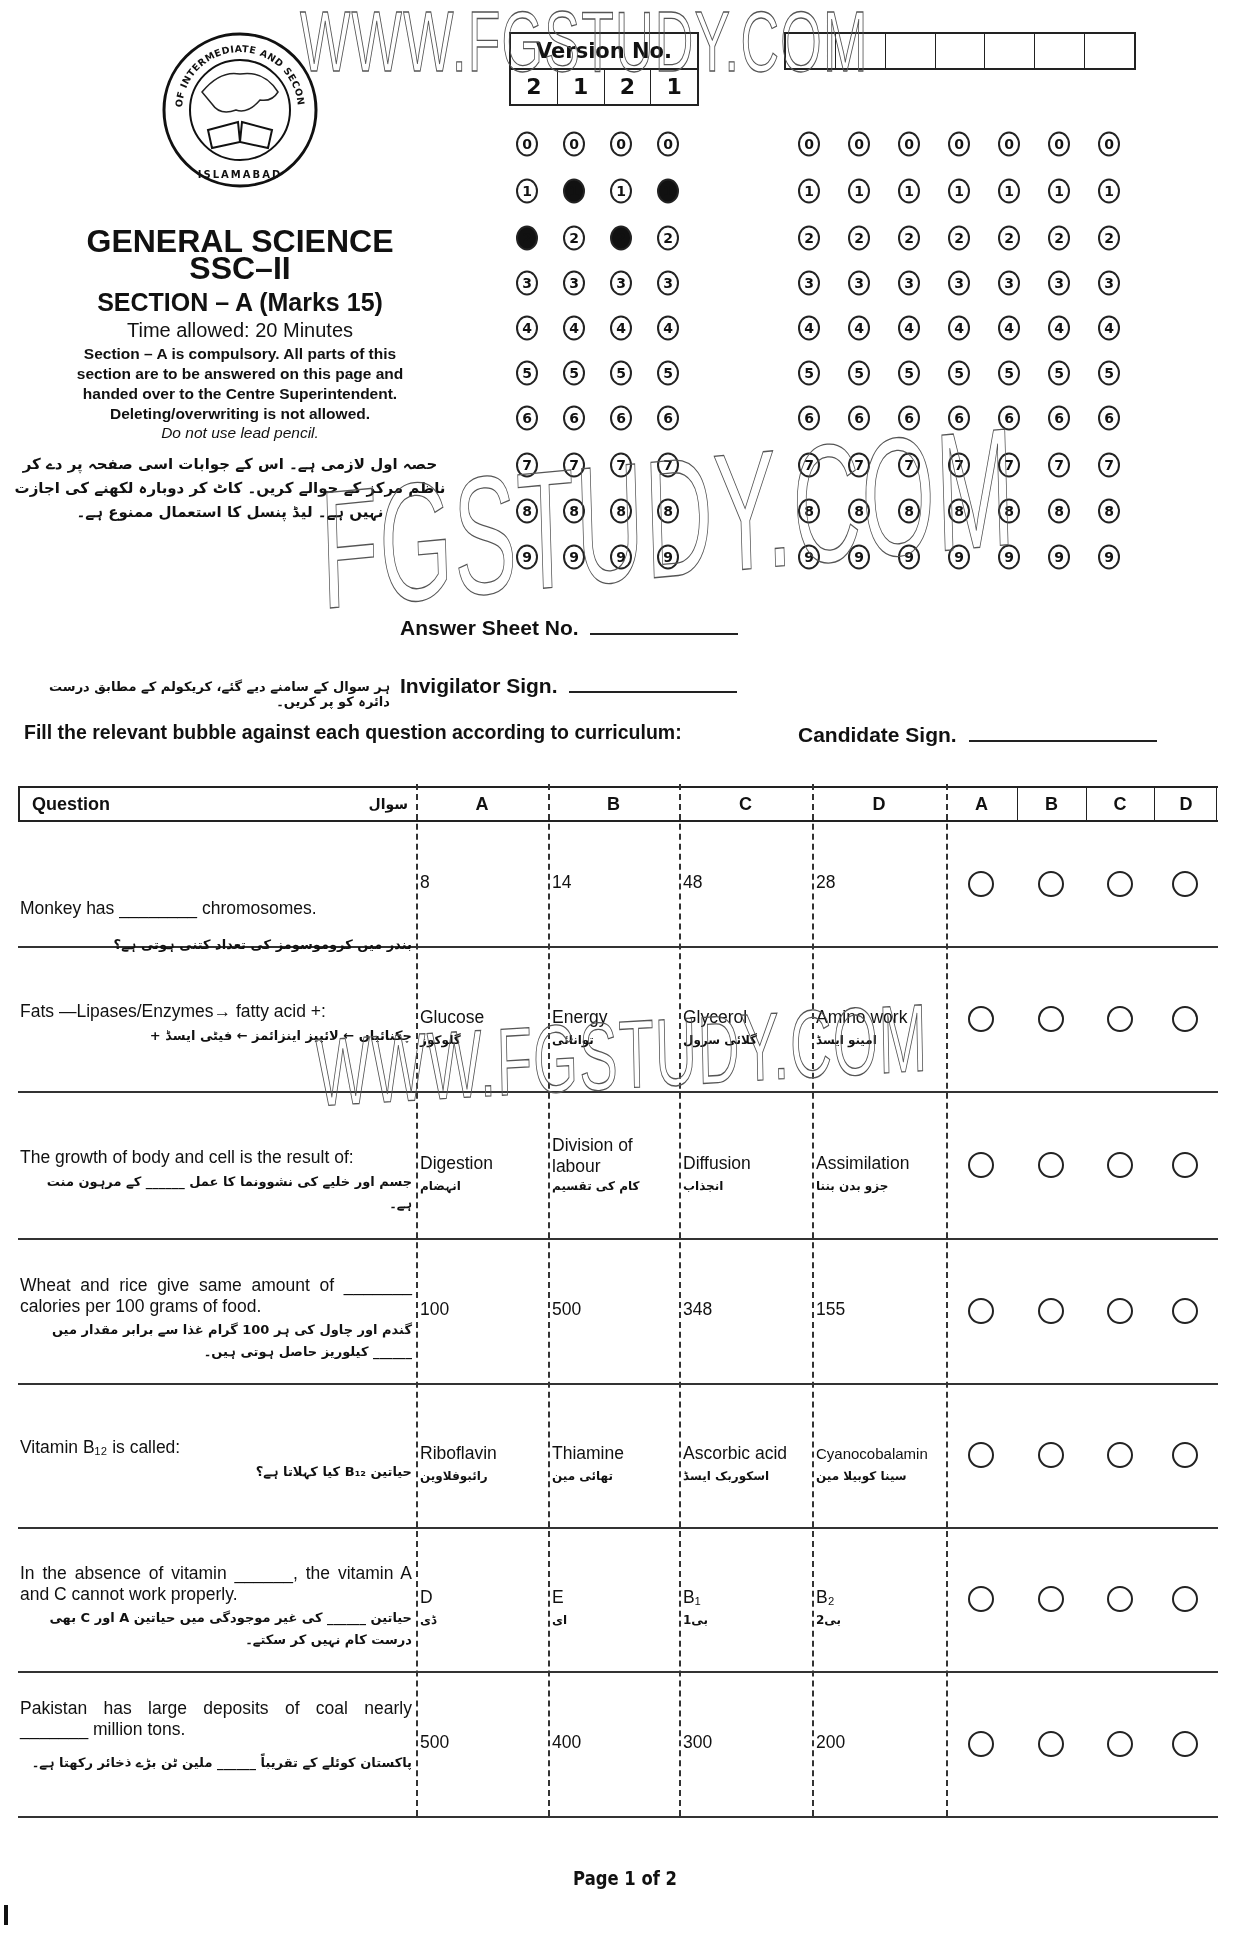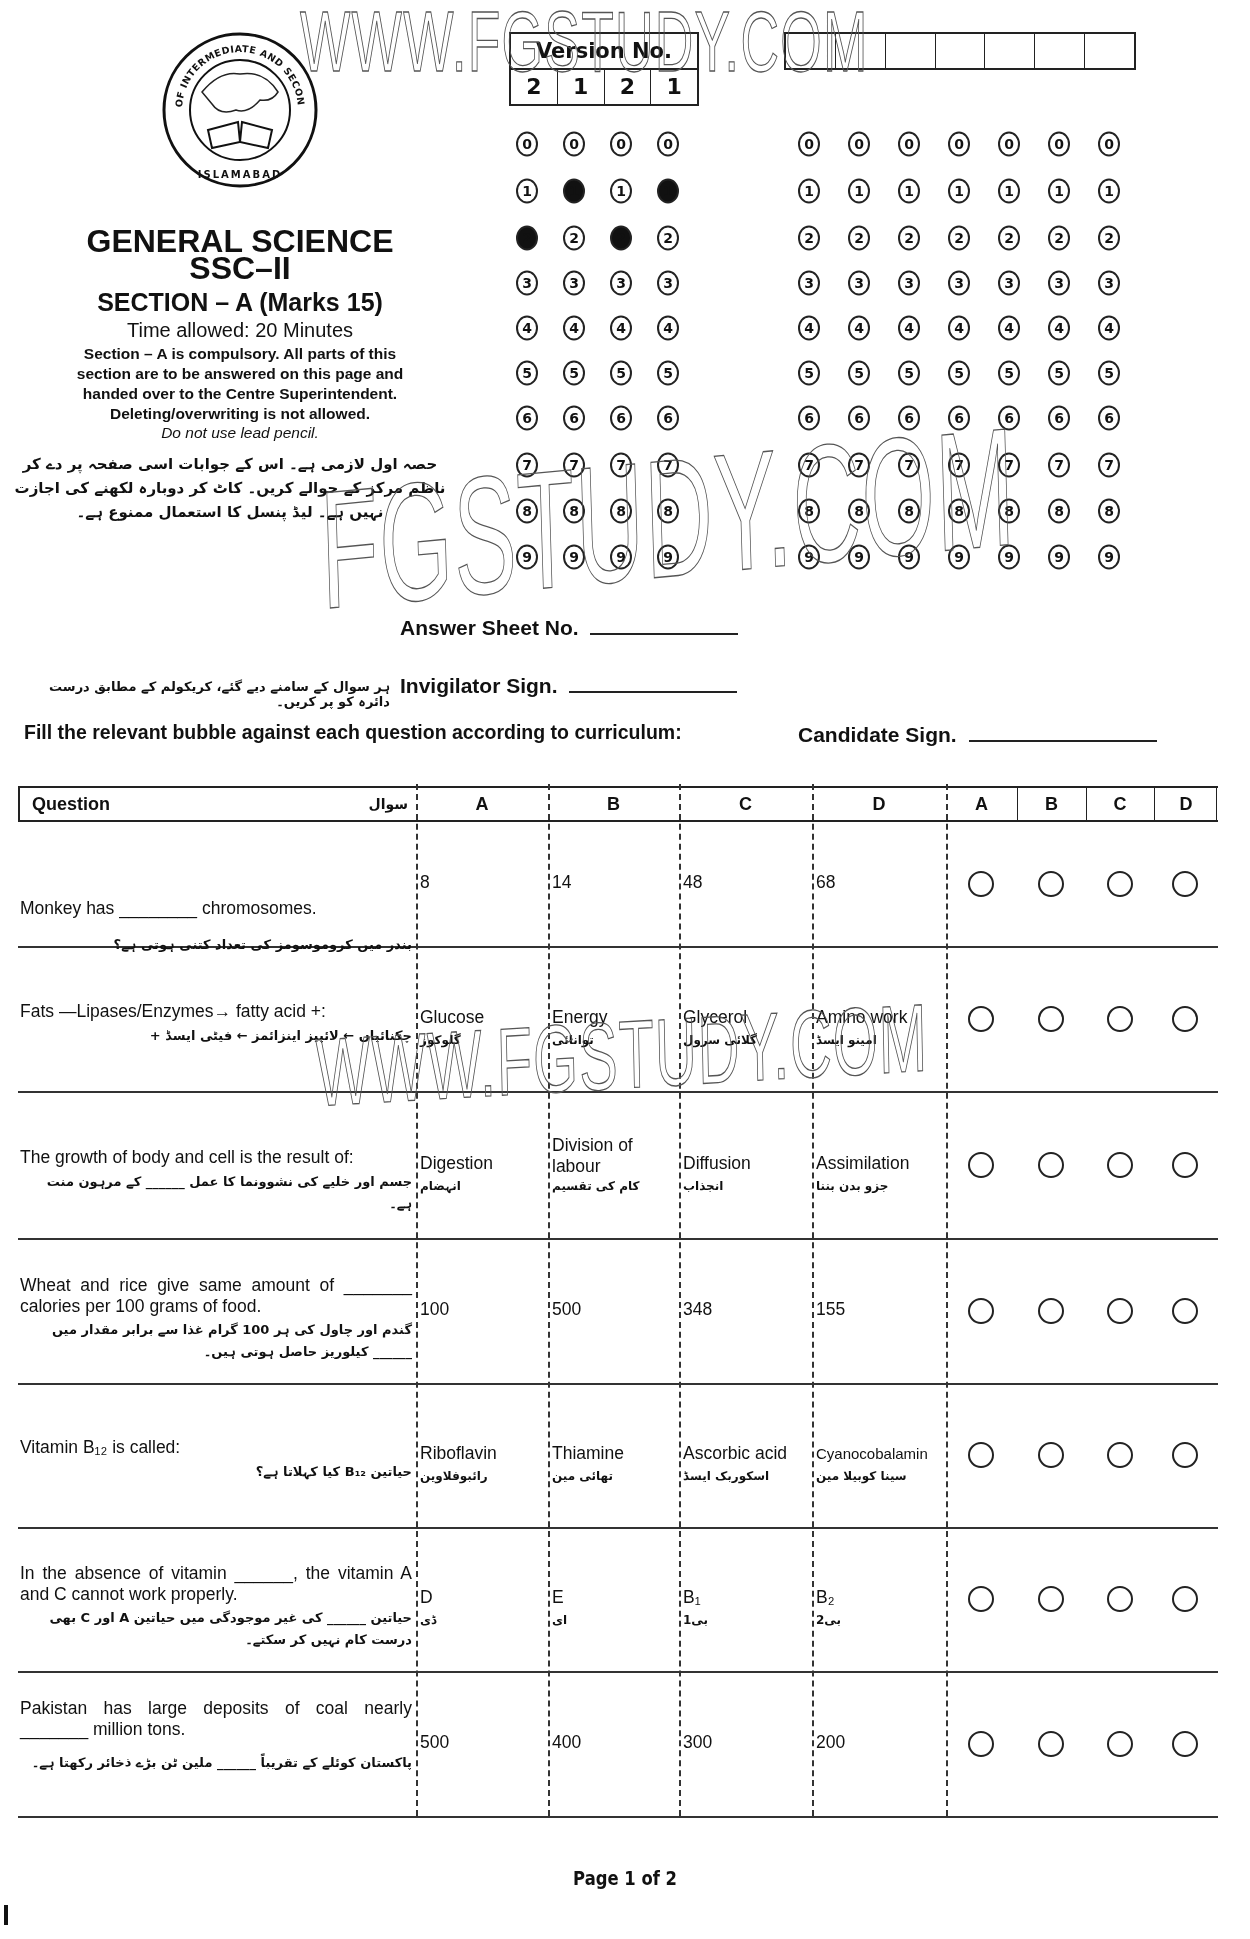--- a/index.html
+++ b/index.html
@@ -268,21 +268,21 @@
       <div class="vdash" style="left: 661px; top: -2px; height: 1032px;"></div>
       <div class="vdash" style="left: 794px; top: -2px; height: 1032px;"></div>
       <div class="vdash" style="left: 928px; top: -2px; height: 1032px;"></div>
       <div>
         <div class="hline" style="top: 160px; width: 1200px;"></div>
         <div class="qtext" style="left: 2px; width: 392px; top: 80px; margin-top: 32px;">Monkey has ________ chromosomes.</div>
         <div class="qurdu" style="left: 2px; width: 392px; top: 104px; margin-top: 44px;">بندر میں کروموسومز کی تعداد کتنی ہوتی ہے؟</div>
         <div class="opt" style="left: 402px; width: 126px; top: 86px;">8</div>
         <div class="opt" style="left: 534px; width: 125px; top: 86px;">14</div>
         <div class="opt" style="left: 665px; width: 127px; top: 86px;">48</div>
-        <div class="opt" style="left: 798px; width: 128px; top: 86px;">68</div>
+        <div class="opt" style="left: 798px; width: 128px; top: 86px;">28</div>
         <div class="ans-bubble" style="left: 963px; top: 98px;"></div>
         <div class="ans-bubble" style="left: 1033px; top: 98px;"></div>
         <div class="ans-bubble" style="left: 1102px; top: 98px;"></div>
         <div class="ans-bubble" style="left: 1167px; top: 98px;"></div>
       </div>
       <div>
         <div class="hline" style="top: 305px; width: 1200px;"></div>
         <div class="qtext" style="left: 2px; width: 392px; top: 214.5px;">Fats —Lipases/Enzymes→ fatty acid +:</div>
         <div class="qurdu" style="left: 2px; width: 392px; top: 238.5px;">چکنائیاں ← لائپیز اینزائمز ← فیٹی ایسڈ +</div>
         <div class="opt" style="left: 402px; width: 126px; top: 220.5px;">Glucose</div>

